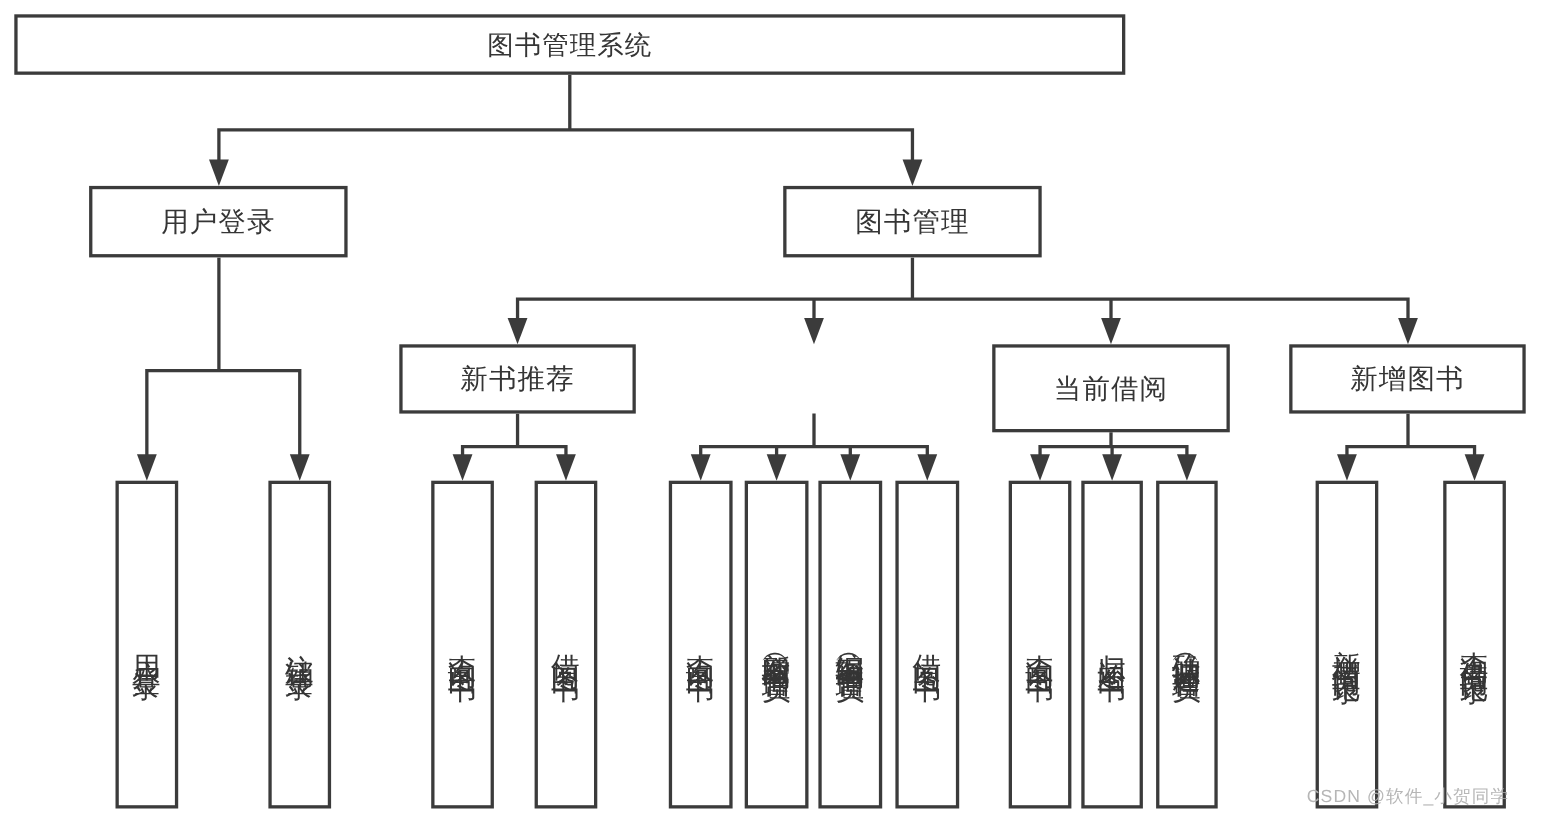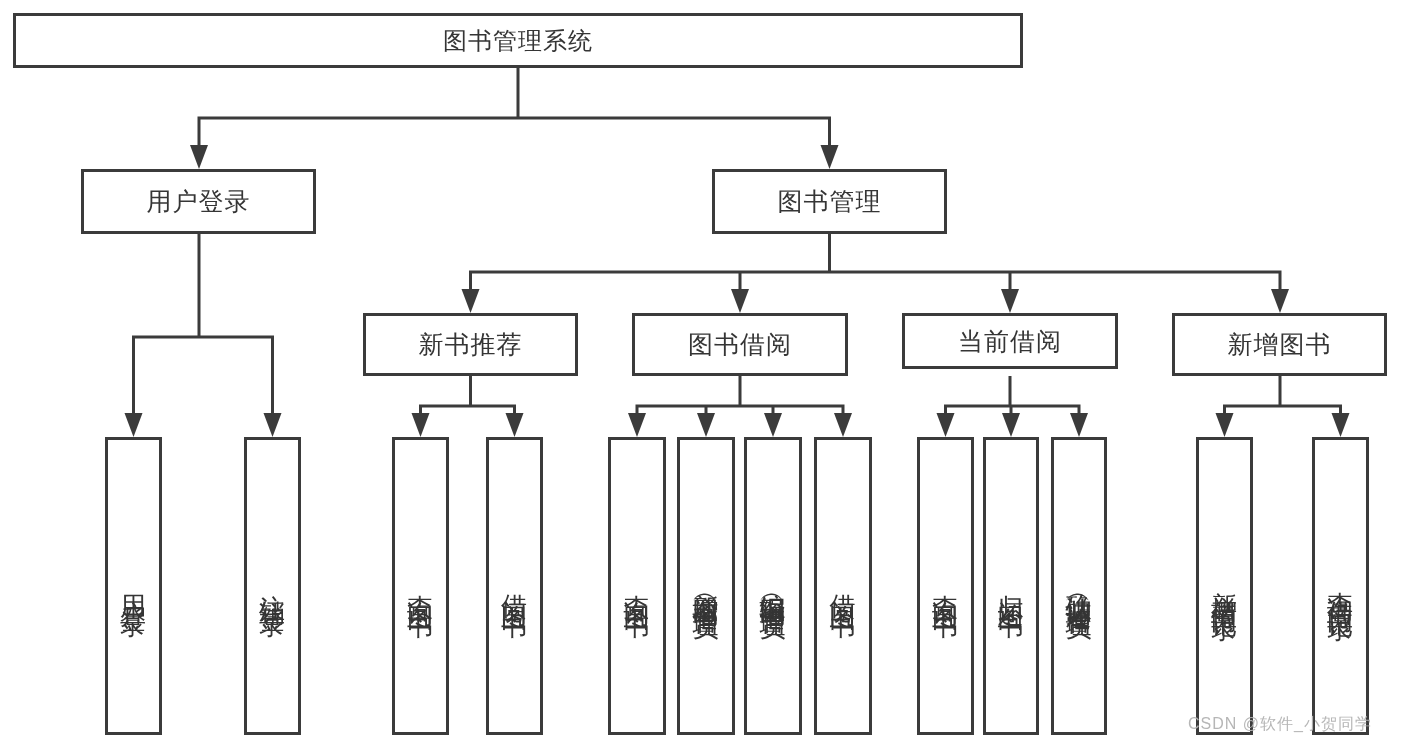--- a/index.html
+++ b/index.html
@@ -108,24 +108,21 @@
   <div class="node" style="left:81px;top:169px;width:235px;height:65px">
     <span class="lbl-h">用户登录</span>
   </div>
   <div class="node" style="left:363px;top:313px;width:215px;height:63px">
     <span class="lbl-h">新书推荐</span>
   </div>
 
   <div class="node" style="left:712px;top:169px;width:235px;height:65px">
     <span class="lbl-h">图书管理</span>
   </div>
-  <div class="node" style="left:632px;top:313px;width:216px;height:63px">
-    <span class="lbl-h">图书借阅</span>
-  </div>
-  <div class="node" style="left:902px;top:313px;width:216px;height:56px">
+  <div class="node" style="left:902px;top:313px;width:216px;height:80px">
     <span class="lbl-h">当前借阅</span>
   </div>
   <div class="node" style="left:1172px;top:313px;width:215px;height:63px">
     <span class="lbl-h">新增图书</span>
   </div>
 
   <div class="node leaf" style="left:105px;width:57px">
     <span class="lbl-v sp4">用户登录</span>
   </div>
   <div class="node leaf" style="left:244px;width:57px">

